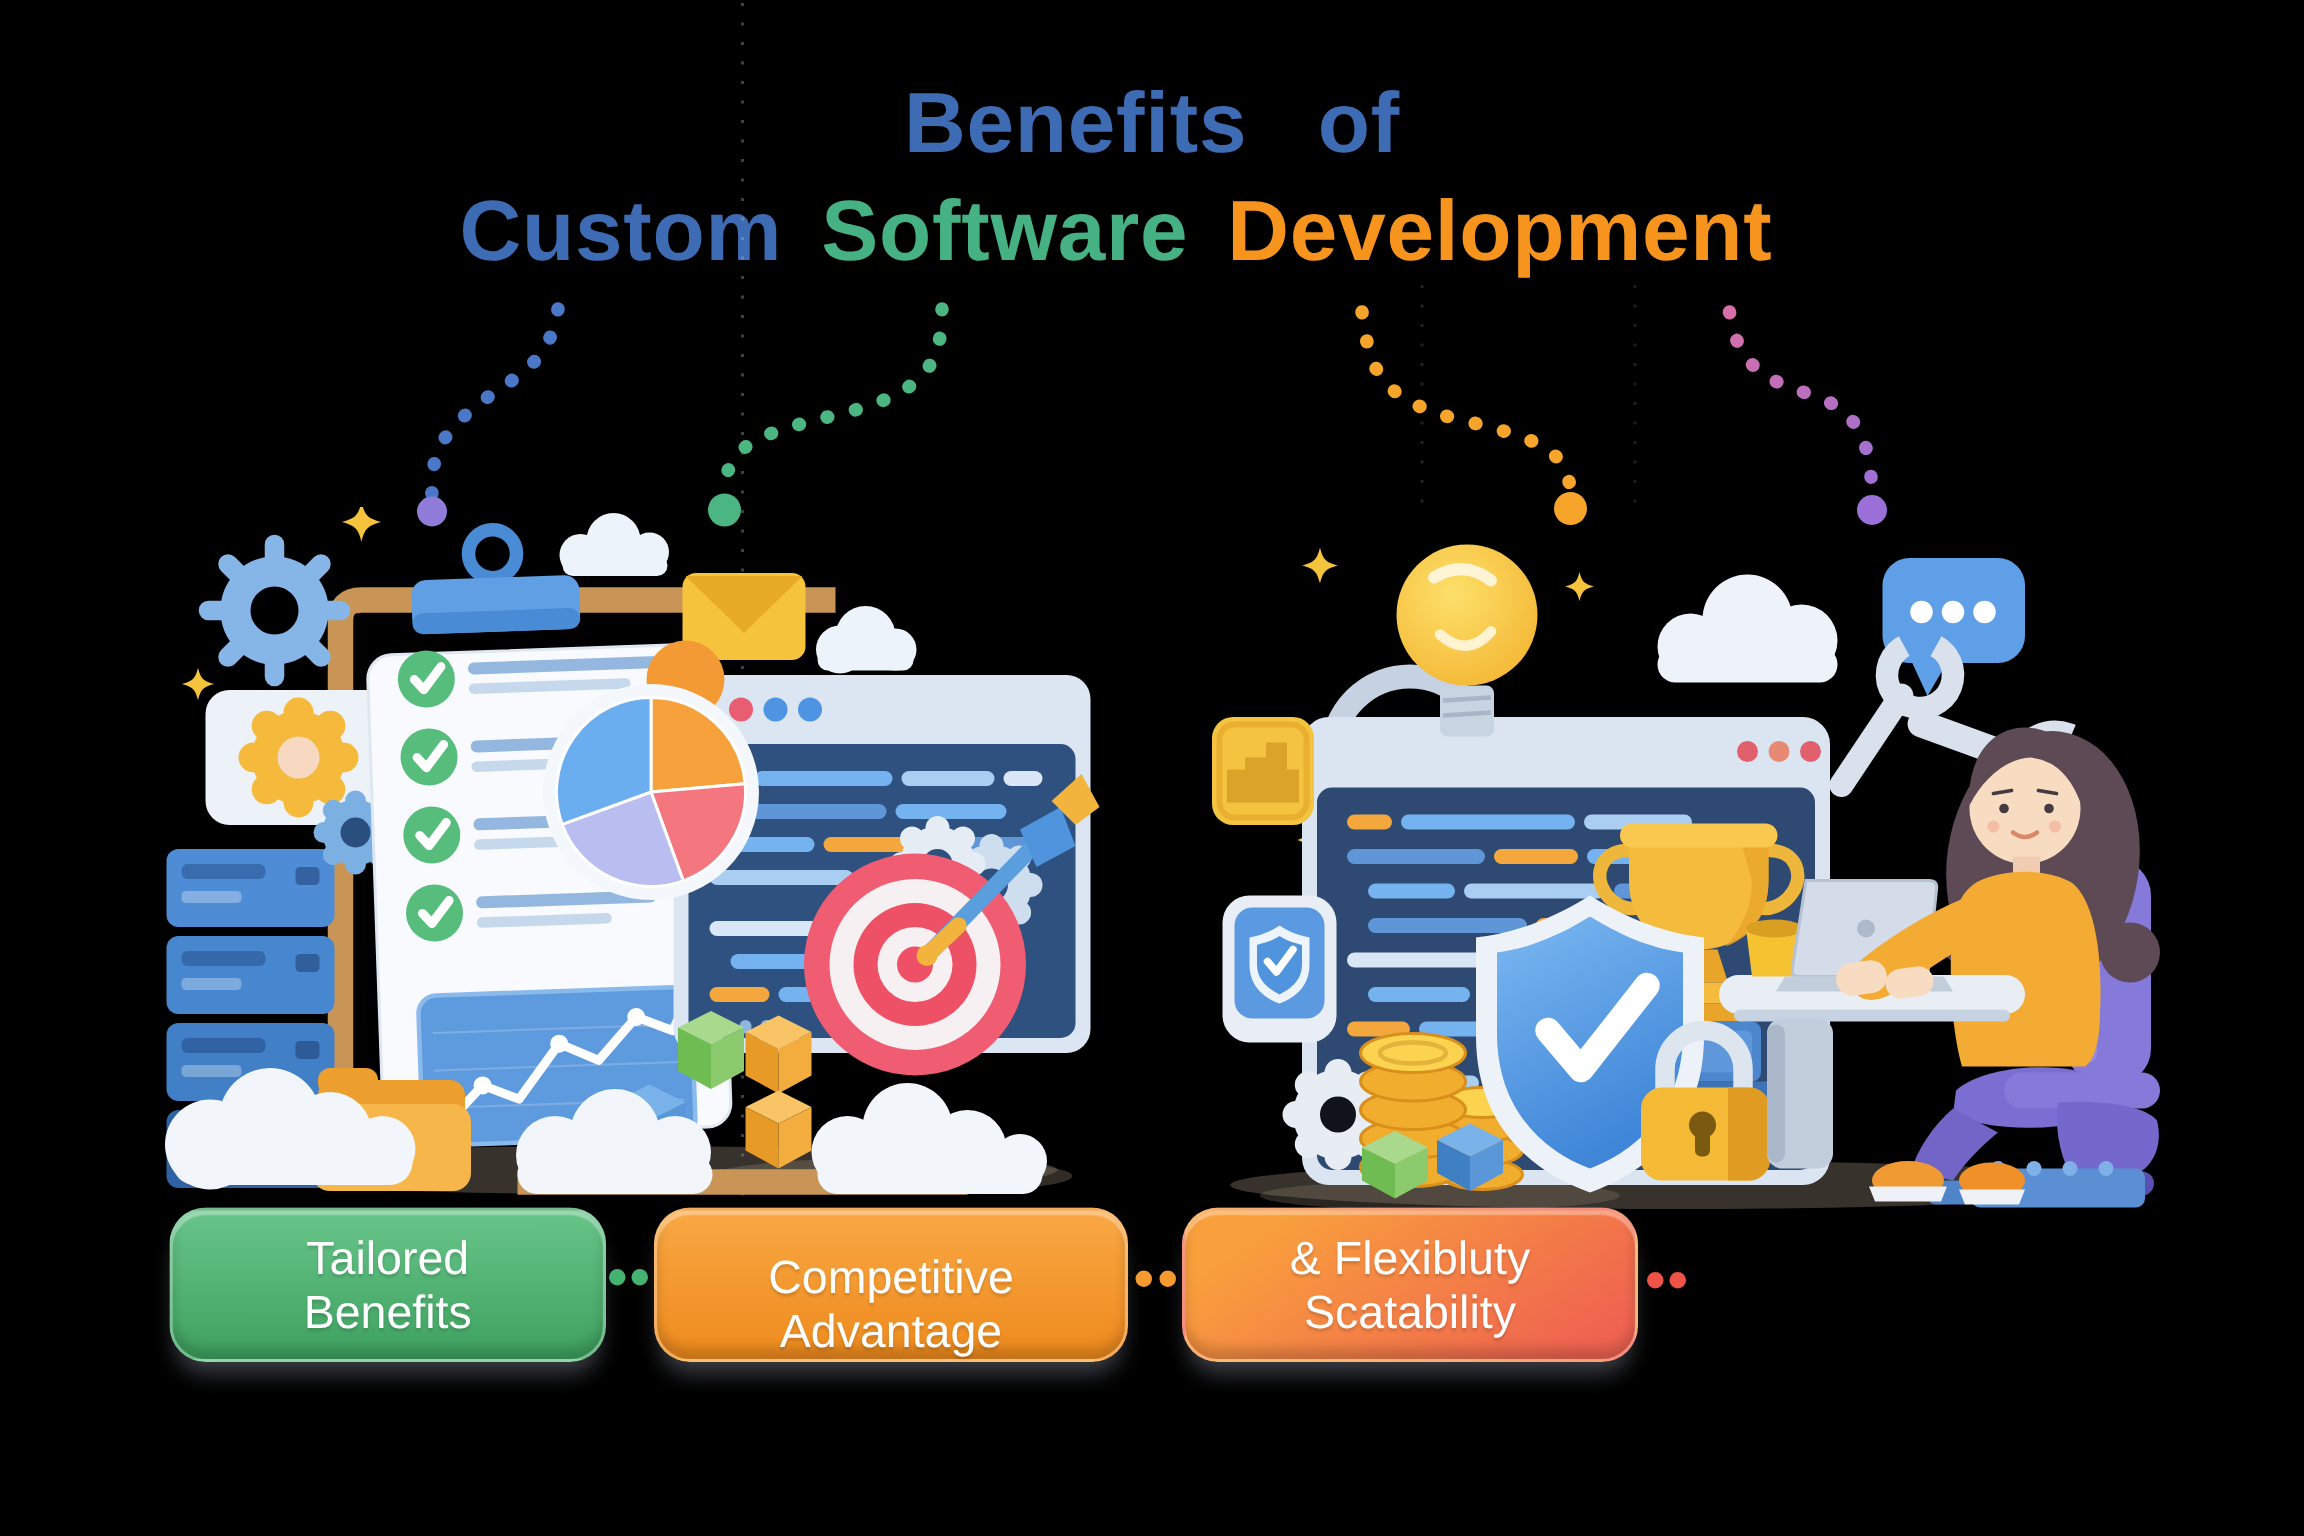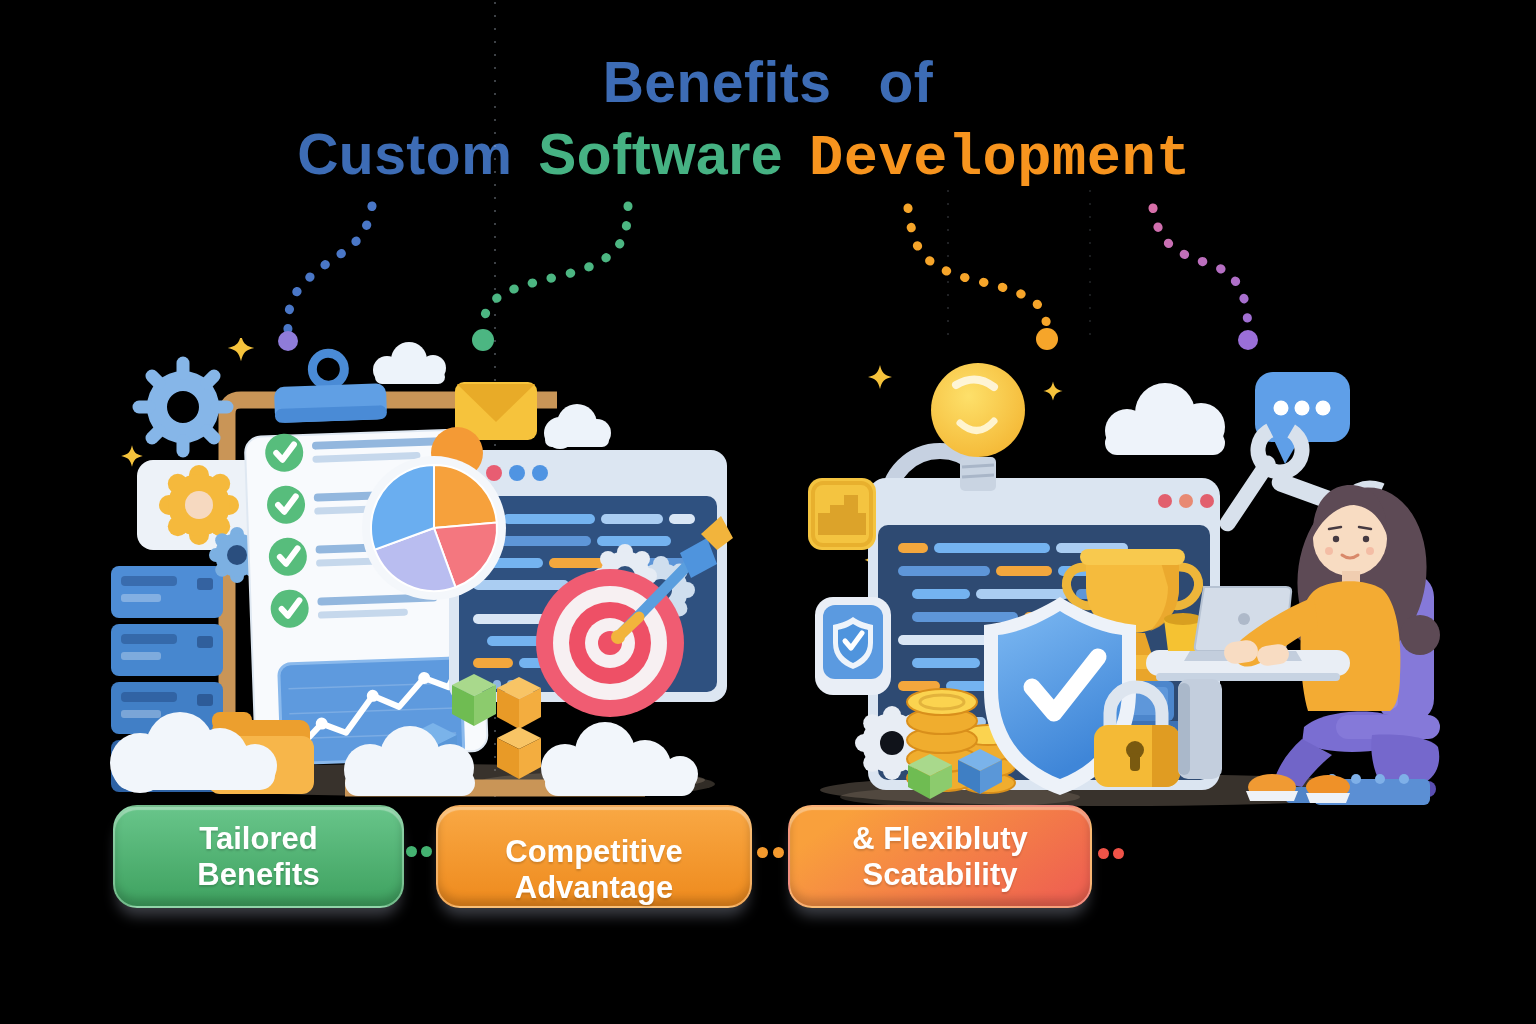--- a/index.html
+++ b/index.html
@@ -6,30 +6,30 @@
   .stage{position:relative;width:1536px;height:1024px;background:#000;overflow:hidden;
          font-family:"Liberation Sans","DejaVu Sans",sans-serif;}
   
   .title-line{position:absolute;left:0;width:100%;text-align:center;font-weight:bold;
               font-size:57px;line-height:1;letter-spacing:.5px;}
   .title-line1{top:54px;color:#3d6cb5;}
   .title-line2{top:126px;left:-24px;}
   .tw{display:inline-block;margin:0 13px;}
   .tw-blue{color:#3d6cb5;}
   .tw-green{color:#46b283;}
-  .tw-orange{color:#f7941e;font-family:Liberation Mono, monospace;}
+  .tw-orange{color:#f7941e;}
   .w-of{margin-left:34px;}
   
   .overlay{position:absolute;left:0;top:0;}
   .scene-left{position:absolute;left:105px;top:338px;}
   .scene-right{position:absolute;left:780px;top:335px;}
   
   .benefit-card{position:absolute;top:805px;height:103px;border-radius:24px;
     display:flex;align-items:center;justify-content:center;text-align:center;
-    color:#fff;font-weight:bold;font-size:31px;line-height:1.16;
+    color:#fff;font-weight:normal;font-size:31px;line-height:1.16;
     border:2px solid rgba(255,255,255,.28);box-sizing:border-box;
     box-shadow:0 12px 14px -4px rgba(130,135,150,.45),
                inset 0 3px 1px rgba(255,255,255,.35),
                inset 0 -7px 8px rgba(0,0,0,.18);
     text-shadow:0 2px 2px rgba(0,0,0,.15);}
   .card-green {left:113px;width:291px;background:linear-gradient(180deg,#68c58a,#3ea15f);}
   .card-orange{left:436px;width:316px;background:linear-gradient(180deg,#f9a844,#ee8a1d);align-items:flex-end;}
   .card-red   {left:788px;width:304px;background:linear-gradient(145deg,#f9a03c 15%,#ef6350 90%);}
   .card-purple{left:1124px;width:297px;background:linear-gradient(180deg,#b27ae2,#8c54c6);}
   .benefit-label span{display:block;}

